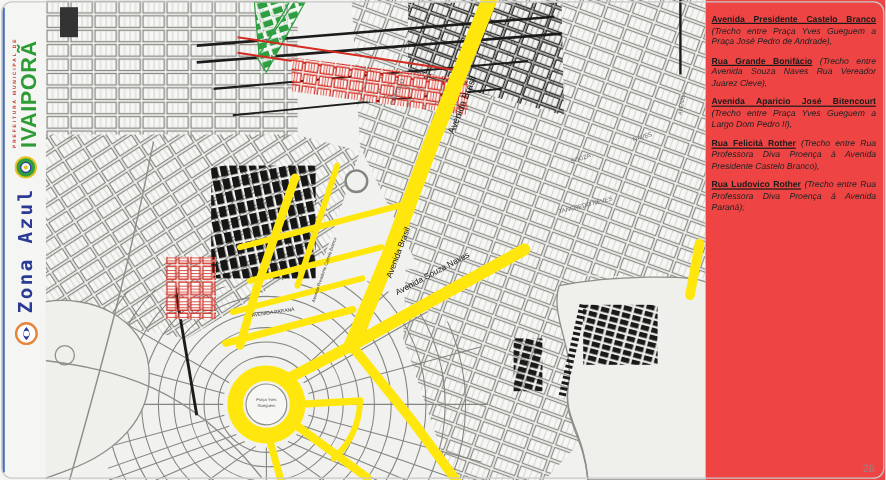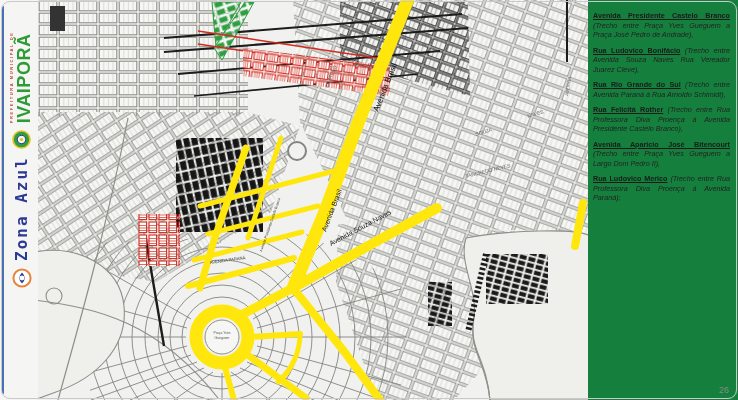--- a/index.html
+++ b/index.html
@@ -16,21 +16,21 @@
   .za-text{font-family:"DejaVu Sans Mono",monospace;font-weight:bold;font-size:16px;
            color:#2b3a94;letter-spacing:2px;white-space:nowrap;}
   .city-stack{display:flex;flex-direction:column;line-height:1;}
   .pref-text{font-size:4px;color:#c03a2b;letter-spacing:1.6px;font-weight:bold;white-space:nowrap;margin-bottom:1px;}
   .city-text{font-size:18px;font-weight:bold;color:#2e9c35;letter-spacing:.5px;white-space:nowrap;}
 
   
   #map{position:absolute;left:38px;top:0;width:550px;height:400px;background:#f1f1ef;}
 
   
-  #panel{position:absolute;left:588px;top:0;width:150px;height:400px;background:#15803d;
+  #panel{position:absolute;left:588px;top:0;width:150px;height:400px;background:#ef4444;
          box-sizing:border-box;padding:11px 8px 0 5px;z-index:20;}
   .item{font-size:7.2px;line-height:1.32;text-align:justify;margin-bottom:6px;color:#1a1a1a;}
   .nm{font-weight:bold;text-decoration:underline;}
   .nm.nou{text-decoration:none;}
   .dt{font-style:italic;color:#222;}
   #pagenum{position:absolute;right:9px;bottom:5px;font-size:9px;color:#8a8a8a;z-index:40;}
 </style>
 </head>
 <body>
 
@@ -221,36 +221,32 @@
       <text font-size="4.5" fill="#666" transform="translate(530,96) rotate(-80)">AVENIDA</text>
     </g>
   </svg>
 
   <div id="panel">
     <div class="item">
       <span class="nm">Avenida Presidente Castelo Branco</span>
       <span class="dt">(Trecho entre Praça Yves Gueguem a Praça José Pedro de Andrade),</span>
     </div>
     <div class="item">
-      <span class="nm">Rua Ludovico Bonifácio</span>
+      <span class="nm">Rua Grande Bonifácio</span>
       <span class="dt">(Trecho entre Avenida Souza Naves Rua Vereador Juarez Cleve),</span>
     </div>
     <div class="item">
-      <span class="nm">Rua Rio Grande do Sul</span>
-      <span class="dt">(Trecho entre Avenida Paraná à Rua Arnoldo Schimidt),</span>
+      <span class="nm">Avenida Aparicio José Bitencourt</span>
+      <span class="dt">(Trecho entre Praça Yves Gueguem a Largo Dom Pedro II),</span>
     </div>
     <div class="item">
       <span class="nm">Rua Felicitá Rother</span>
       <span class="dt">(Trecho entre Rua Professora Diva Proença à Avenida Presidente Castelo Branco),</span>
     </div>
     <div class="item">
-      <span class="nm">Avenida Aparicio José Bitencourt</span>
-      <span class="dt">(Trecho entre Praça Yves Gueguem a Largo Dom Pedro II),</span>
-    </div>
-    <div class="item">
-      <span class="nm">Rua Ludovico Merico</span>
+      <span class="nm">Rua Ludovico Rother</span>
       <span class="dt">(Trecho entre Rua Professora Diva Proença á Avenida Paraná);</span>
     </div>
   </div>
 
   <div id="pagenum">26</div>
   <div id="frame"></div>
 </div>
 
 </body></html>

